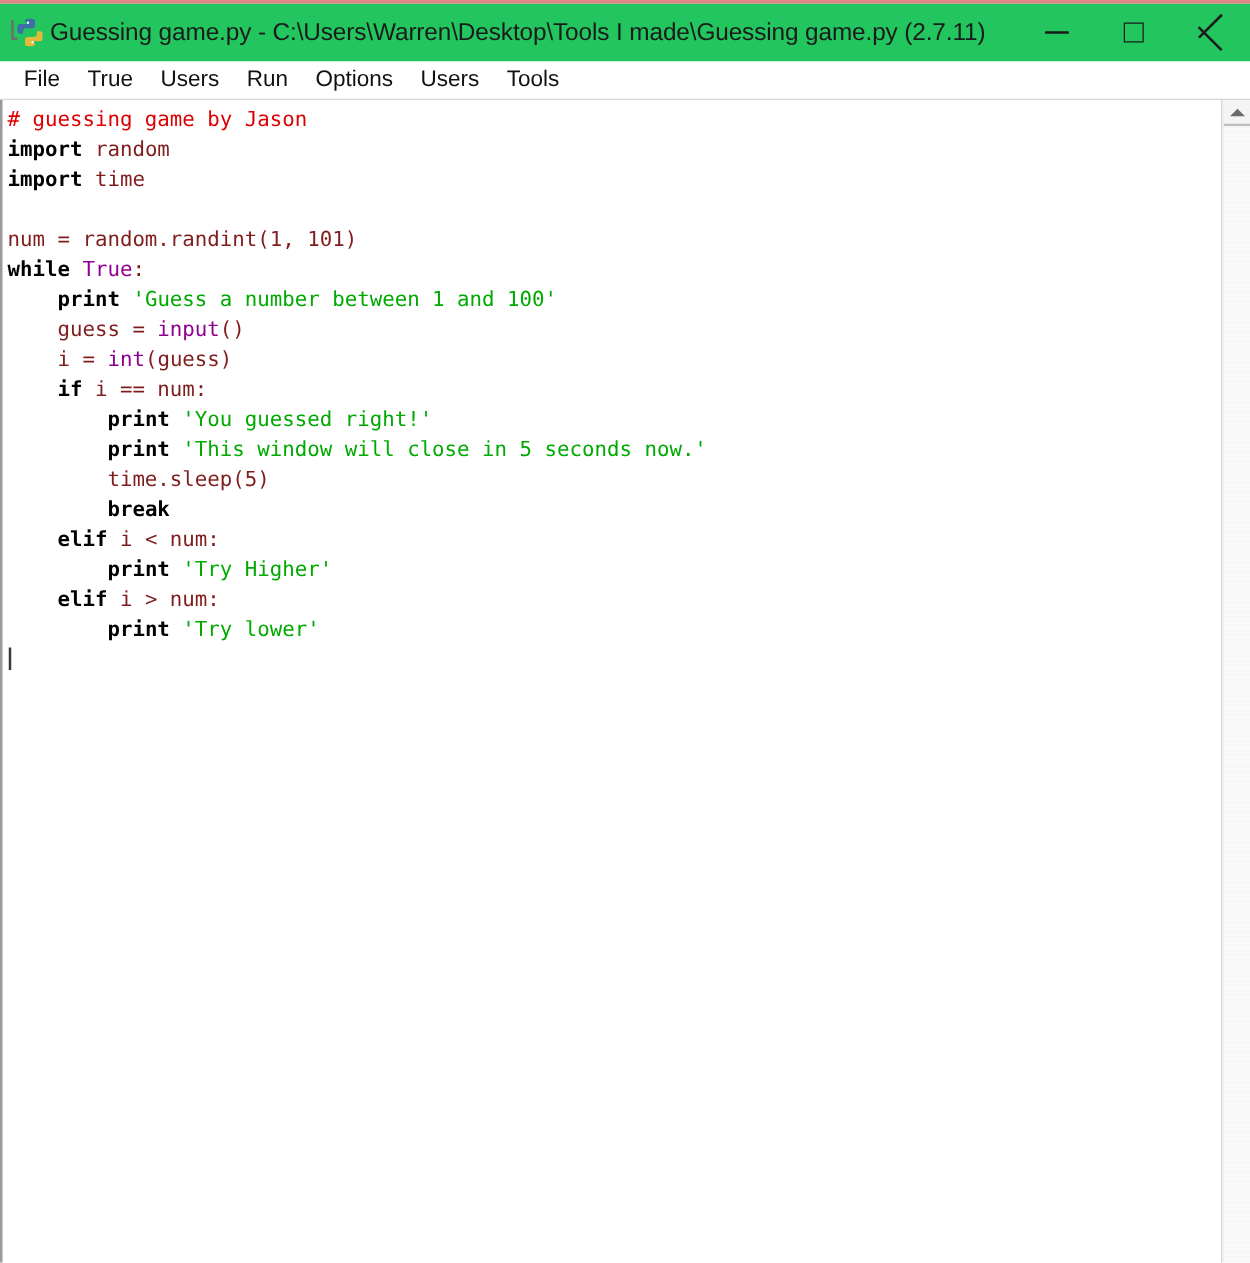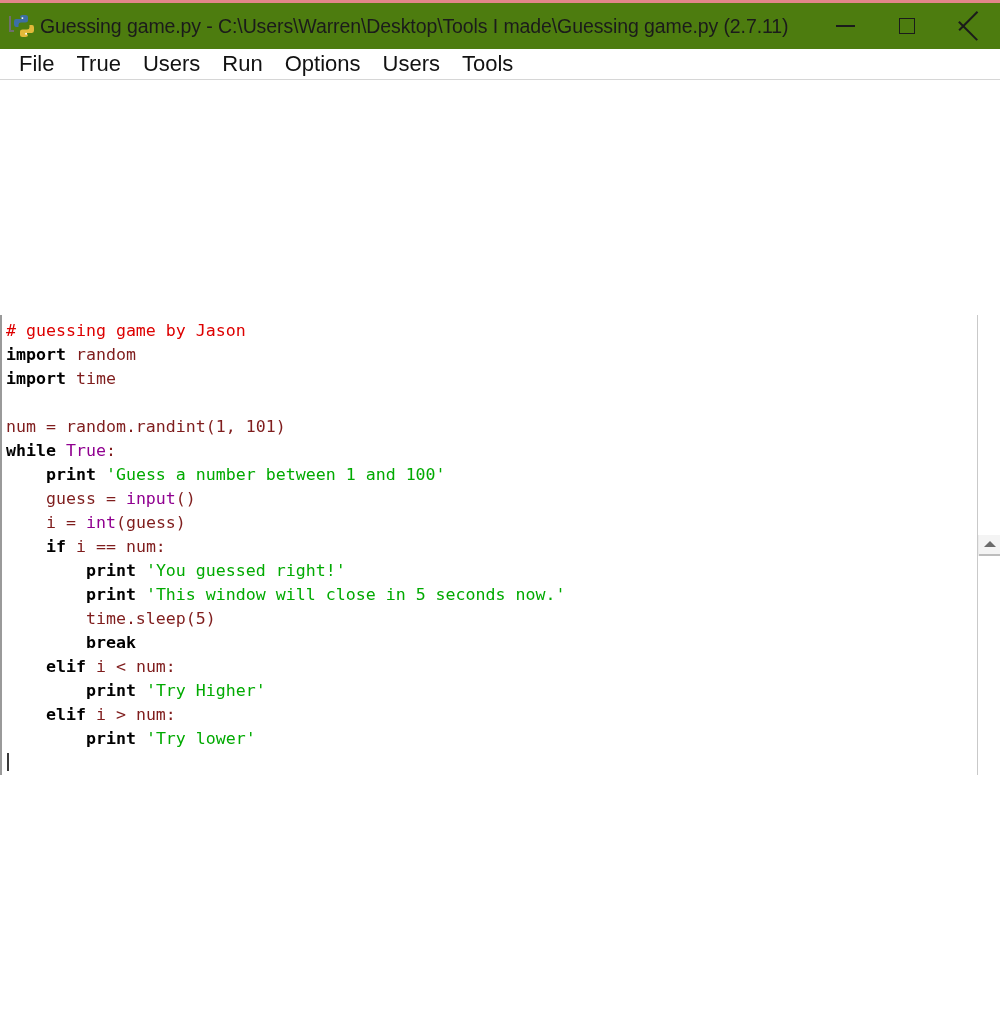--- a/index.html
+++ b/index.html
@@ -31,21 +31,21 @@
     background: #e2868a;
     flex: 0 0 auto;
   }
 
   
   .titlebar {
     flex: 0 0 auto;
     height: 46px;
     display: flex;
     align-items: center;
-    background: #4d7c0f;
+    background: #22c55e;
     position: relative;
   }
   .title-icon {
     width: 30px;
     height: 30px;
     margin-left: 6px;
     margin-right: 4px;
     flex: 0 0 auto;
     position: relative;
   }
@@ -105,36 +105,35 @@
   .menubar {
     flex: 0 0 auto;
     height: 30px;
     display: flex;
     align-items: center;
     padding-left: 8px;
     background: #ffffff;
     border-bottom: 1px solid #d6d6d6;
   }
   .menu-item {
-    font-size: 22px;
+    font-size: 18px;
     color: #121212;
     padding: 2px 11px 3px 11px;
     cursor: default;
     white-space: nowrap;
     font-family: "Liberation Sans", sans-serif;
   }
 
   
   .editor-wrap {
     flex: 1 1 auto;
     display: flex;
     position: relative;
     min-height: 0;
     background: #ffffff;
-    align-items: center;
   }
   .code-area {
     flex: 1 1 auto;
     background: #ffffff;
     border-left: 2px solid #9a9a9a;
     border-right: 1px solid #c9c9c9;
     overflow: hidden;
     position: relative;
     padding: 4px 0 0 4px;
     box-sizing: border-box;

